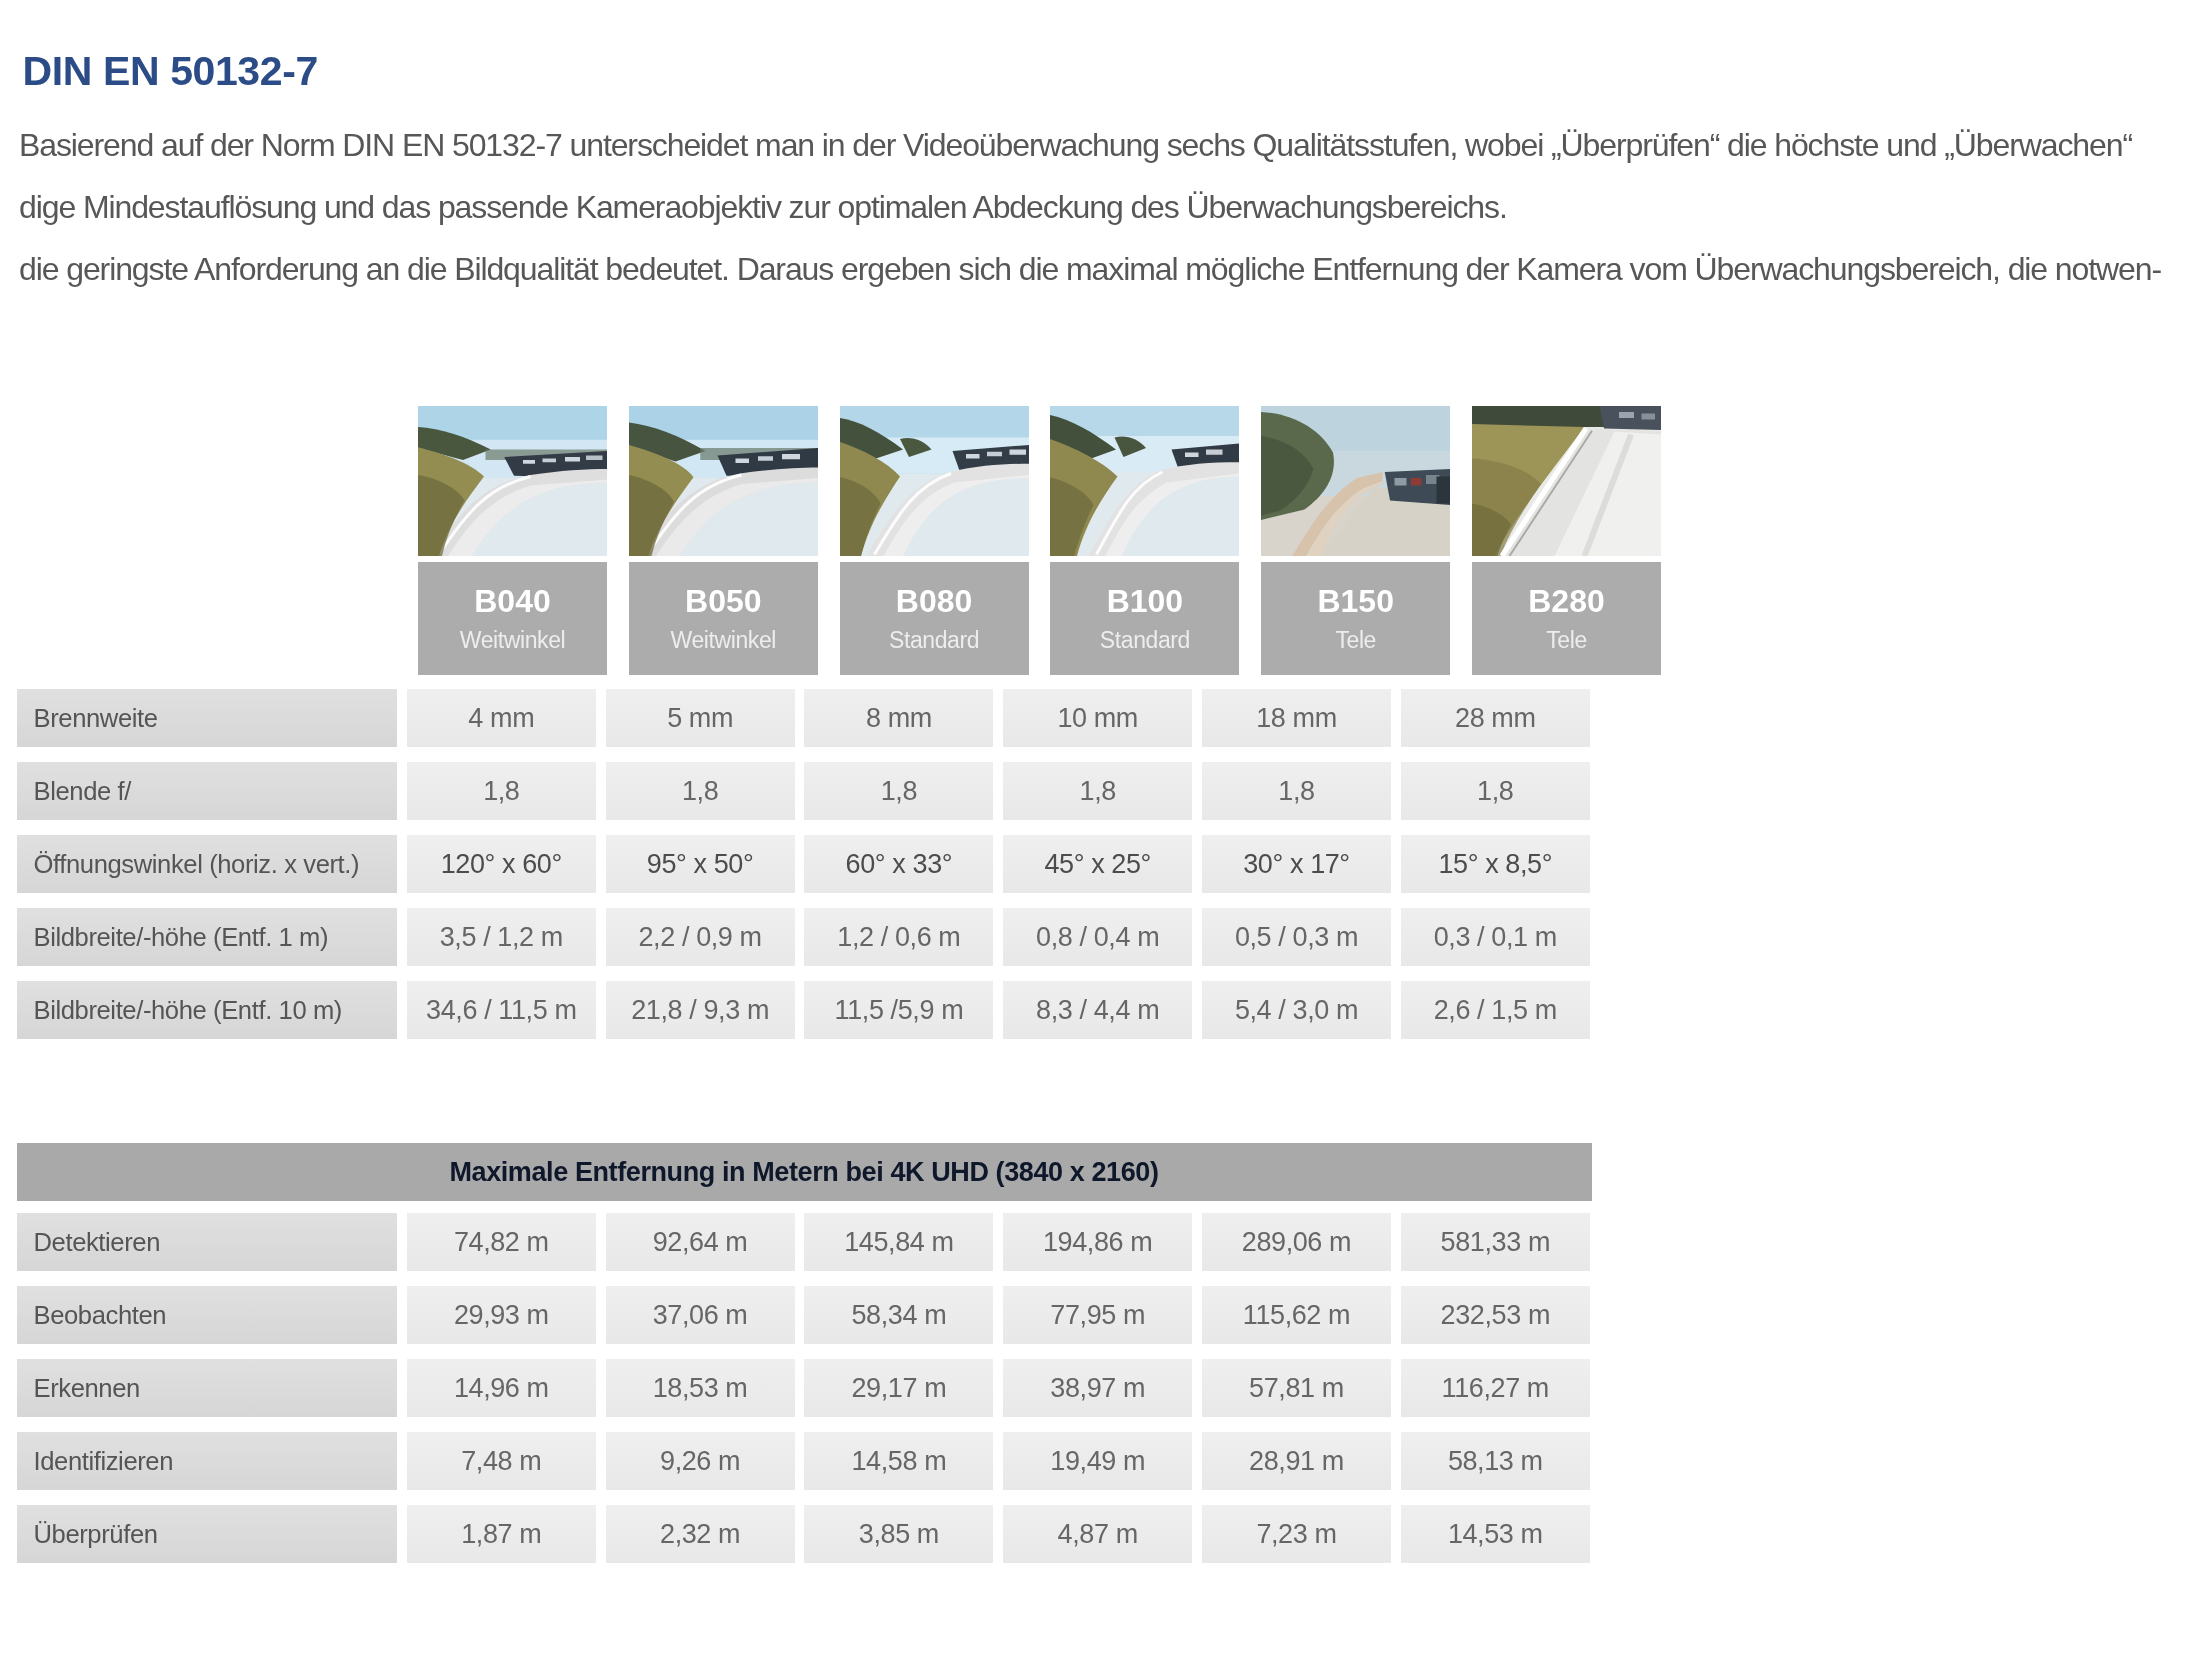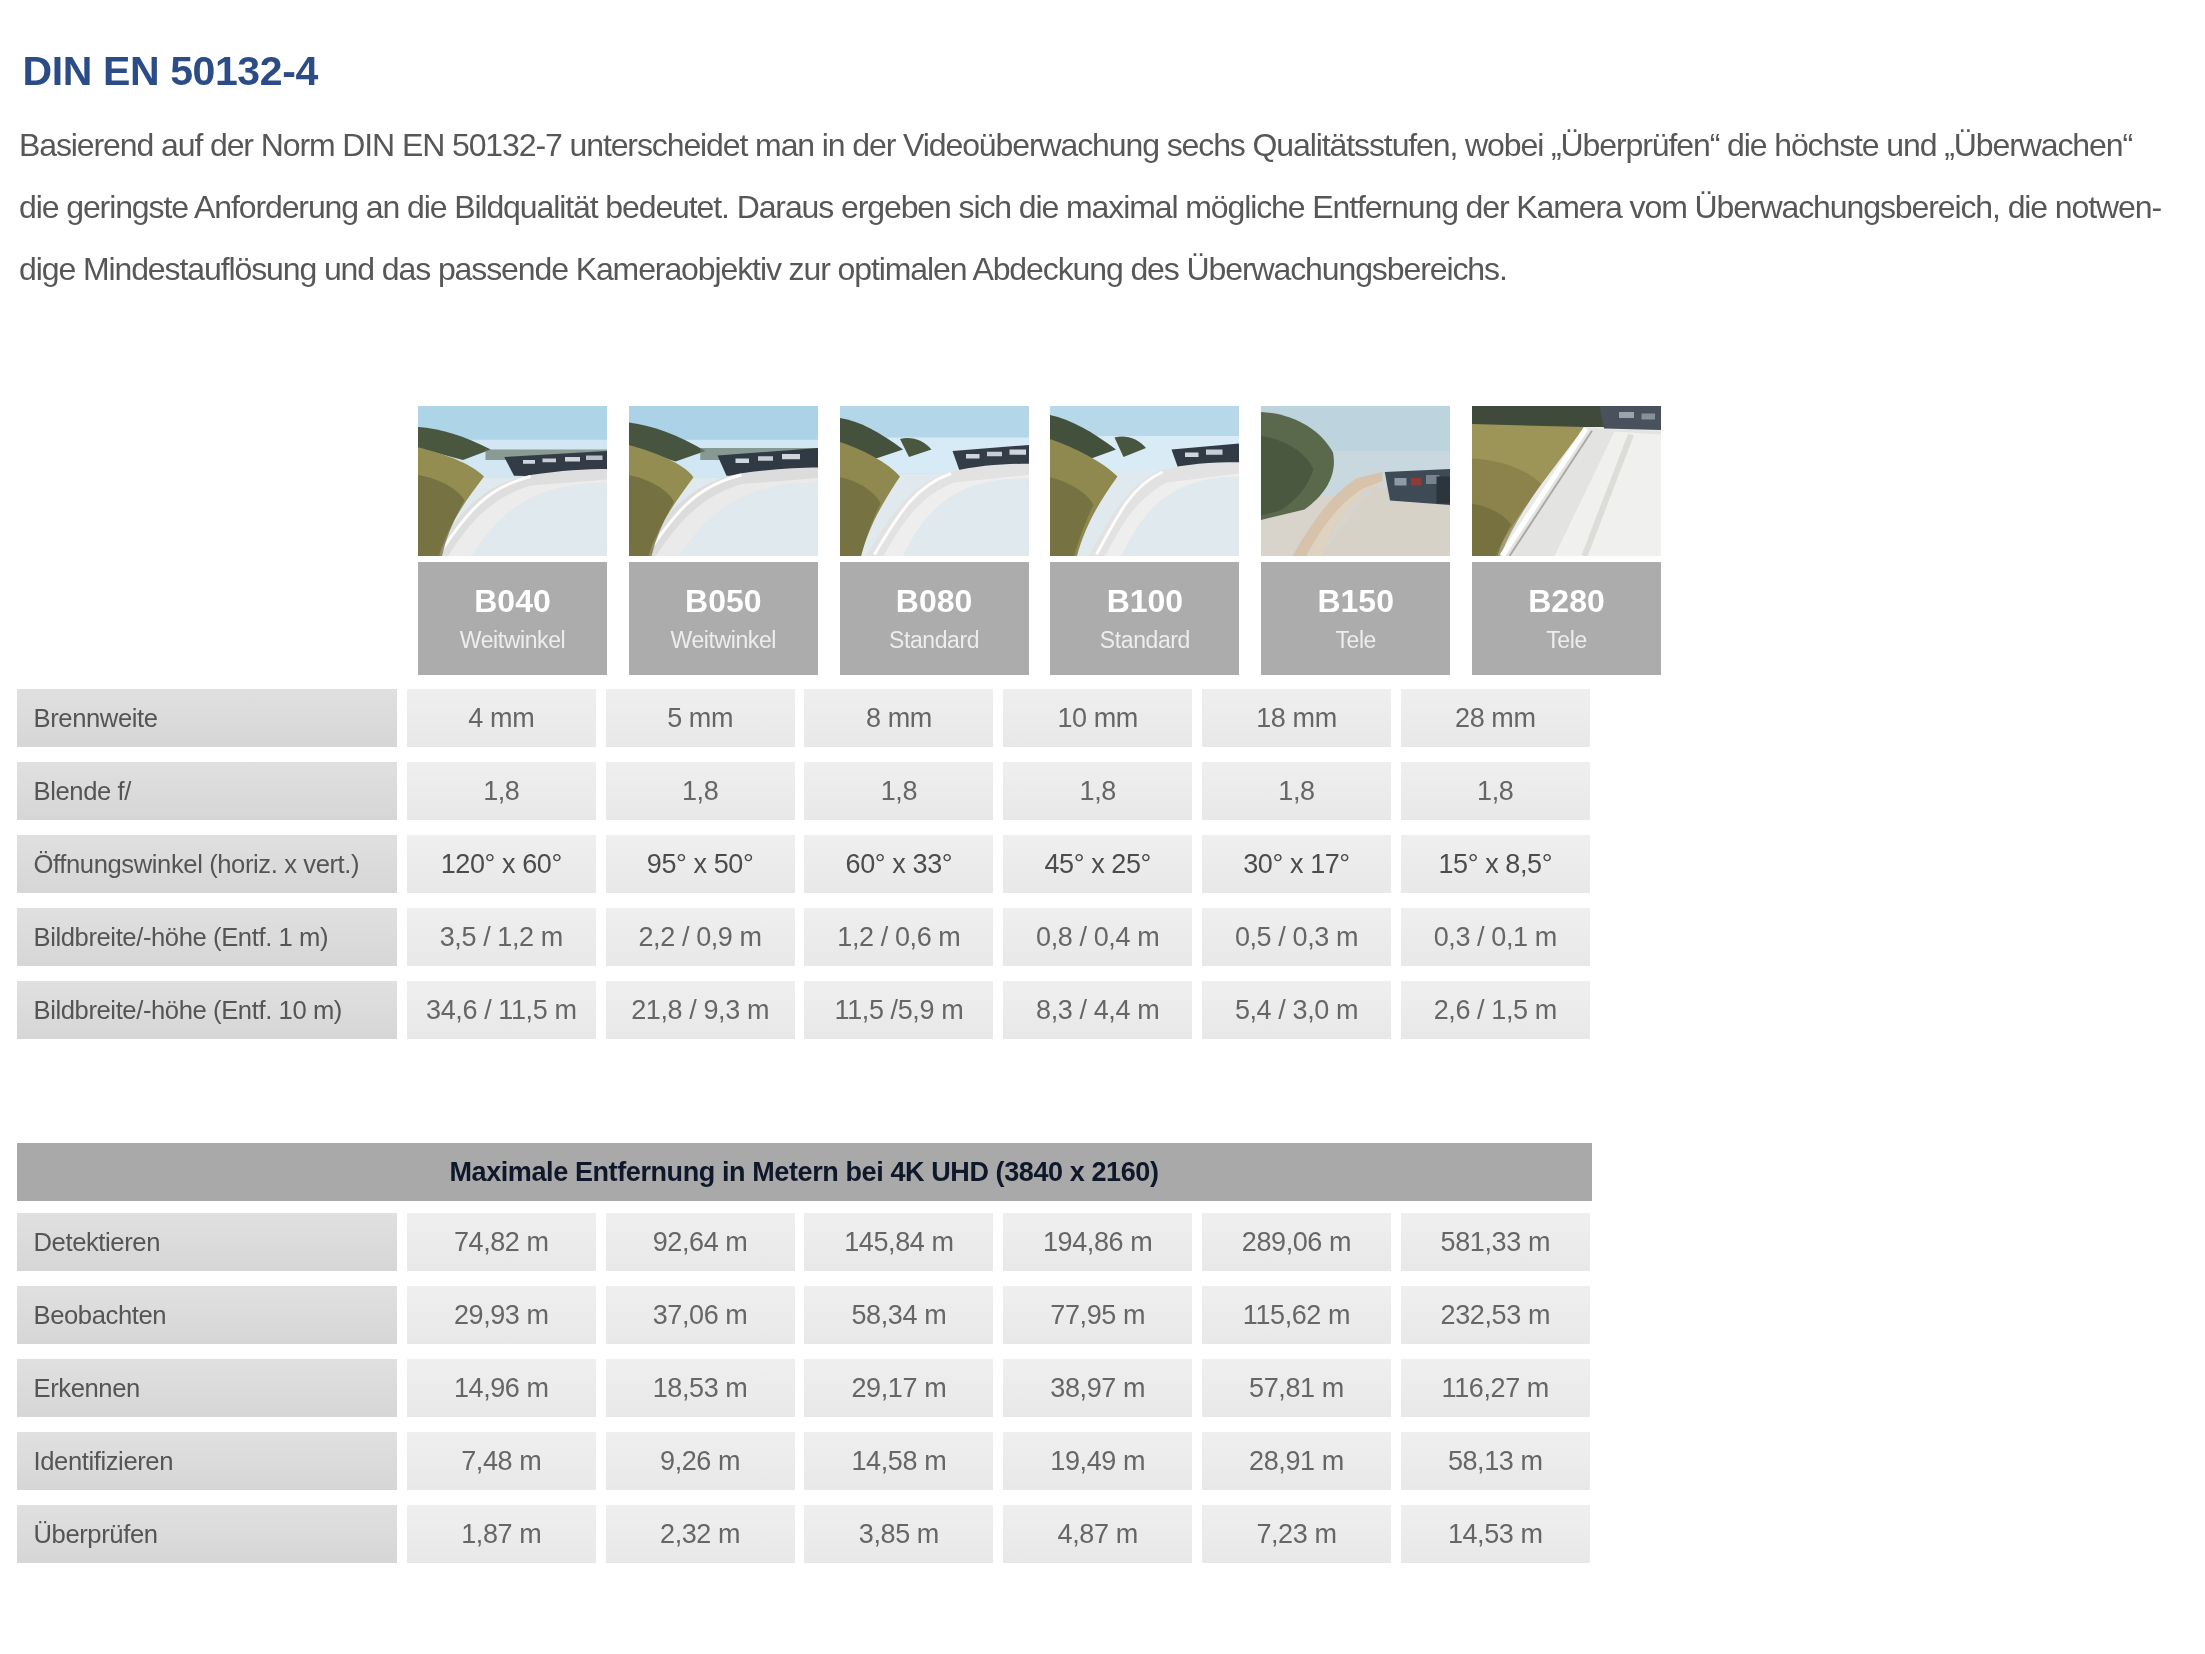--- a/index.html
+++ b/index.html
@@ -52,26 +52,26 @@
     position:absolute; left:16.5px; top:1143px; width:1575px; height:58px;
     background:#a9a9a9; display:flex; align-items:center; justify-content:center;
     font-size:27px; font-weight:700; color:#0f172a; letter-spacing:-0.4px; white-space:nowrap;
   }
 </style>
 </head>
 <body>
 
 <div class="page">
 
-  <div class="page-title">DIN EN 50132-4</div>
+  <div class="page-title">DIN EN 50132-7</div>
 
   <div class="intro">
     <div class="iline">Basierend auf der Norm DIN EN 50132-7 unterscheidet man in der Videoüberwachung sechs Qualitätsstufen, wobei „Überprüfen“ die höchste und „Überwachen“</div>
+    <div class="iline">dige Mindestauflösung und das passende Kameraobjektiv zur optimalen Abdeckung des Überwachungsbereichs.</div>
     <div class="iline">die geringste Anforderung an die Bildqualität bedeutet. Daraus ergeben sich die maximal mögliche Entfernung der Kamera vom Überwachungsbereich, die notwen-</div>
-    <div class="iline">dige Mindestauflösung und das passende Kameraobjektiv zur optimalen Abdeckung des Überwachungsbereichs.</div>
   </div>
 
   <div class="camera-strip">
 
     <div class="camera-figure">
       <svg class="camera-thumb" viewBox="0 0 252 200" preserveAspectRatio="none">
         <rect x="0" y="0" width="252" height="95" fill="#aed4e8"></rect>
         <rect x="0" y="45" width="252" height="50" fill="#ddeef7" opacity="0.75"></rect>
         <path d="M0,28 C30,30 62,40 97,58 L60,72 0,56 Z" fill="#4a573f"></path>
         <rect x="90" y="58" width="162" height="14" fill="#6b7a6b" opacity="0.7"></rect>

